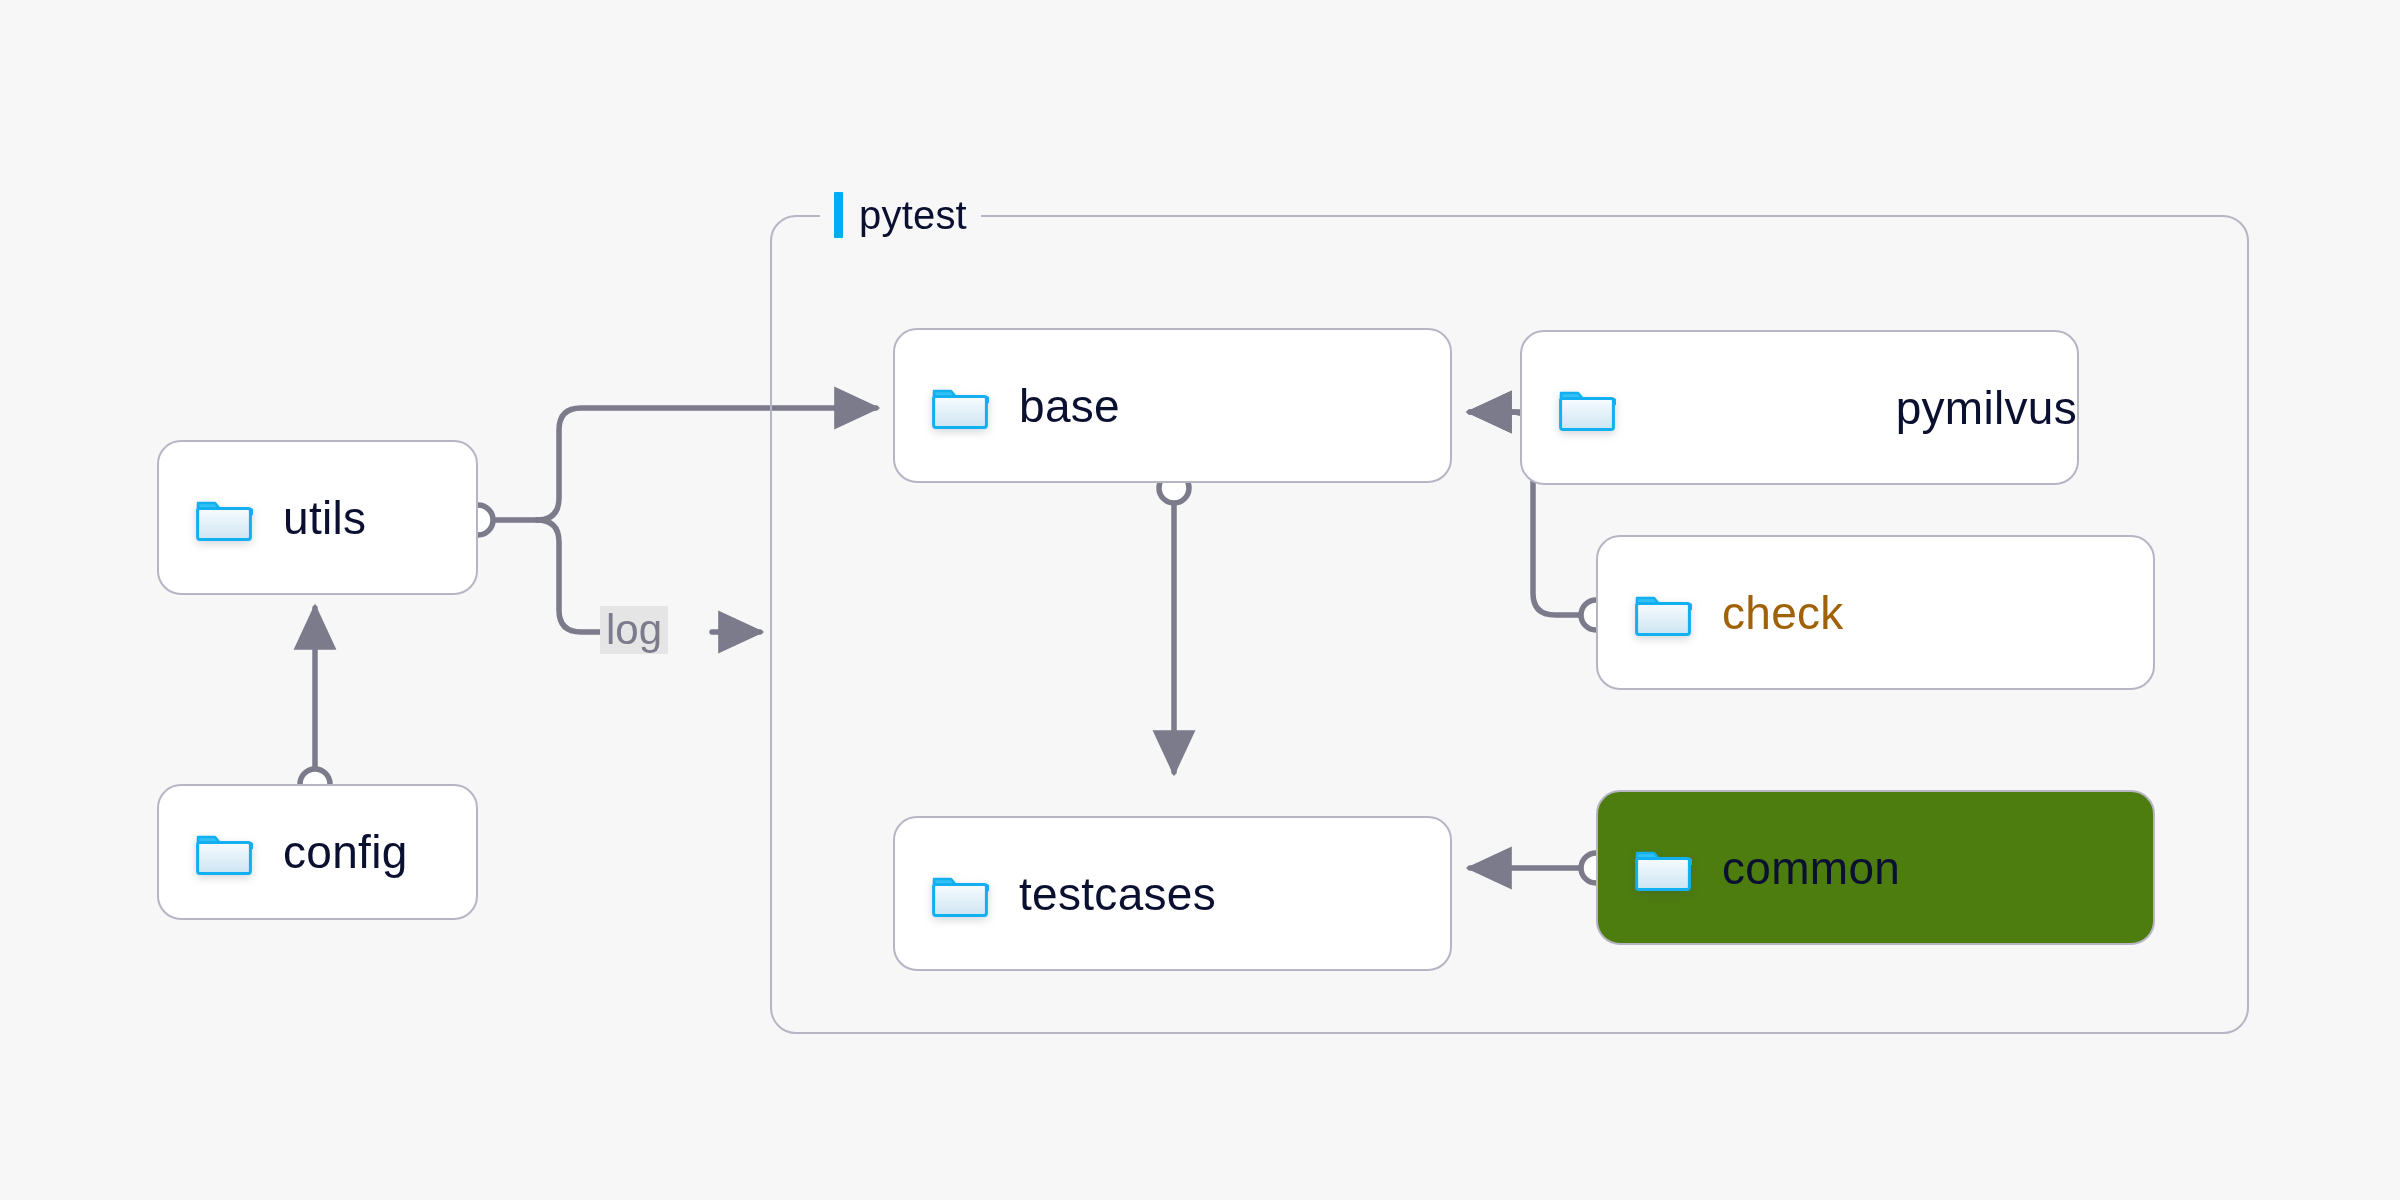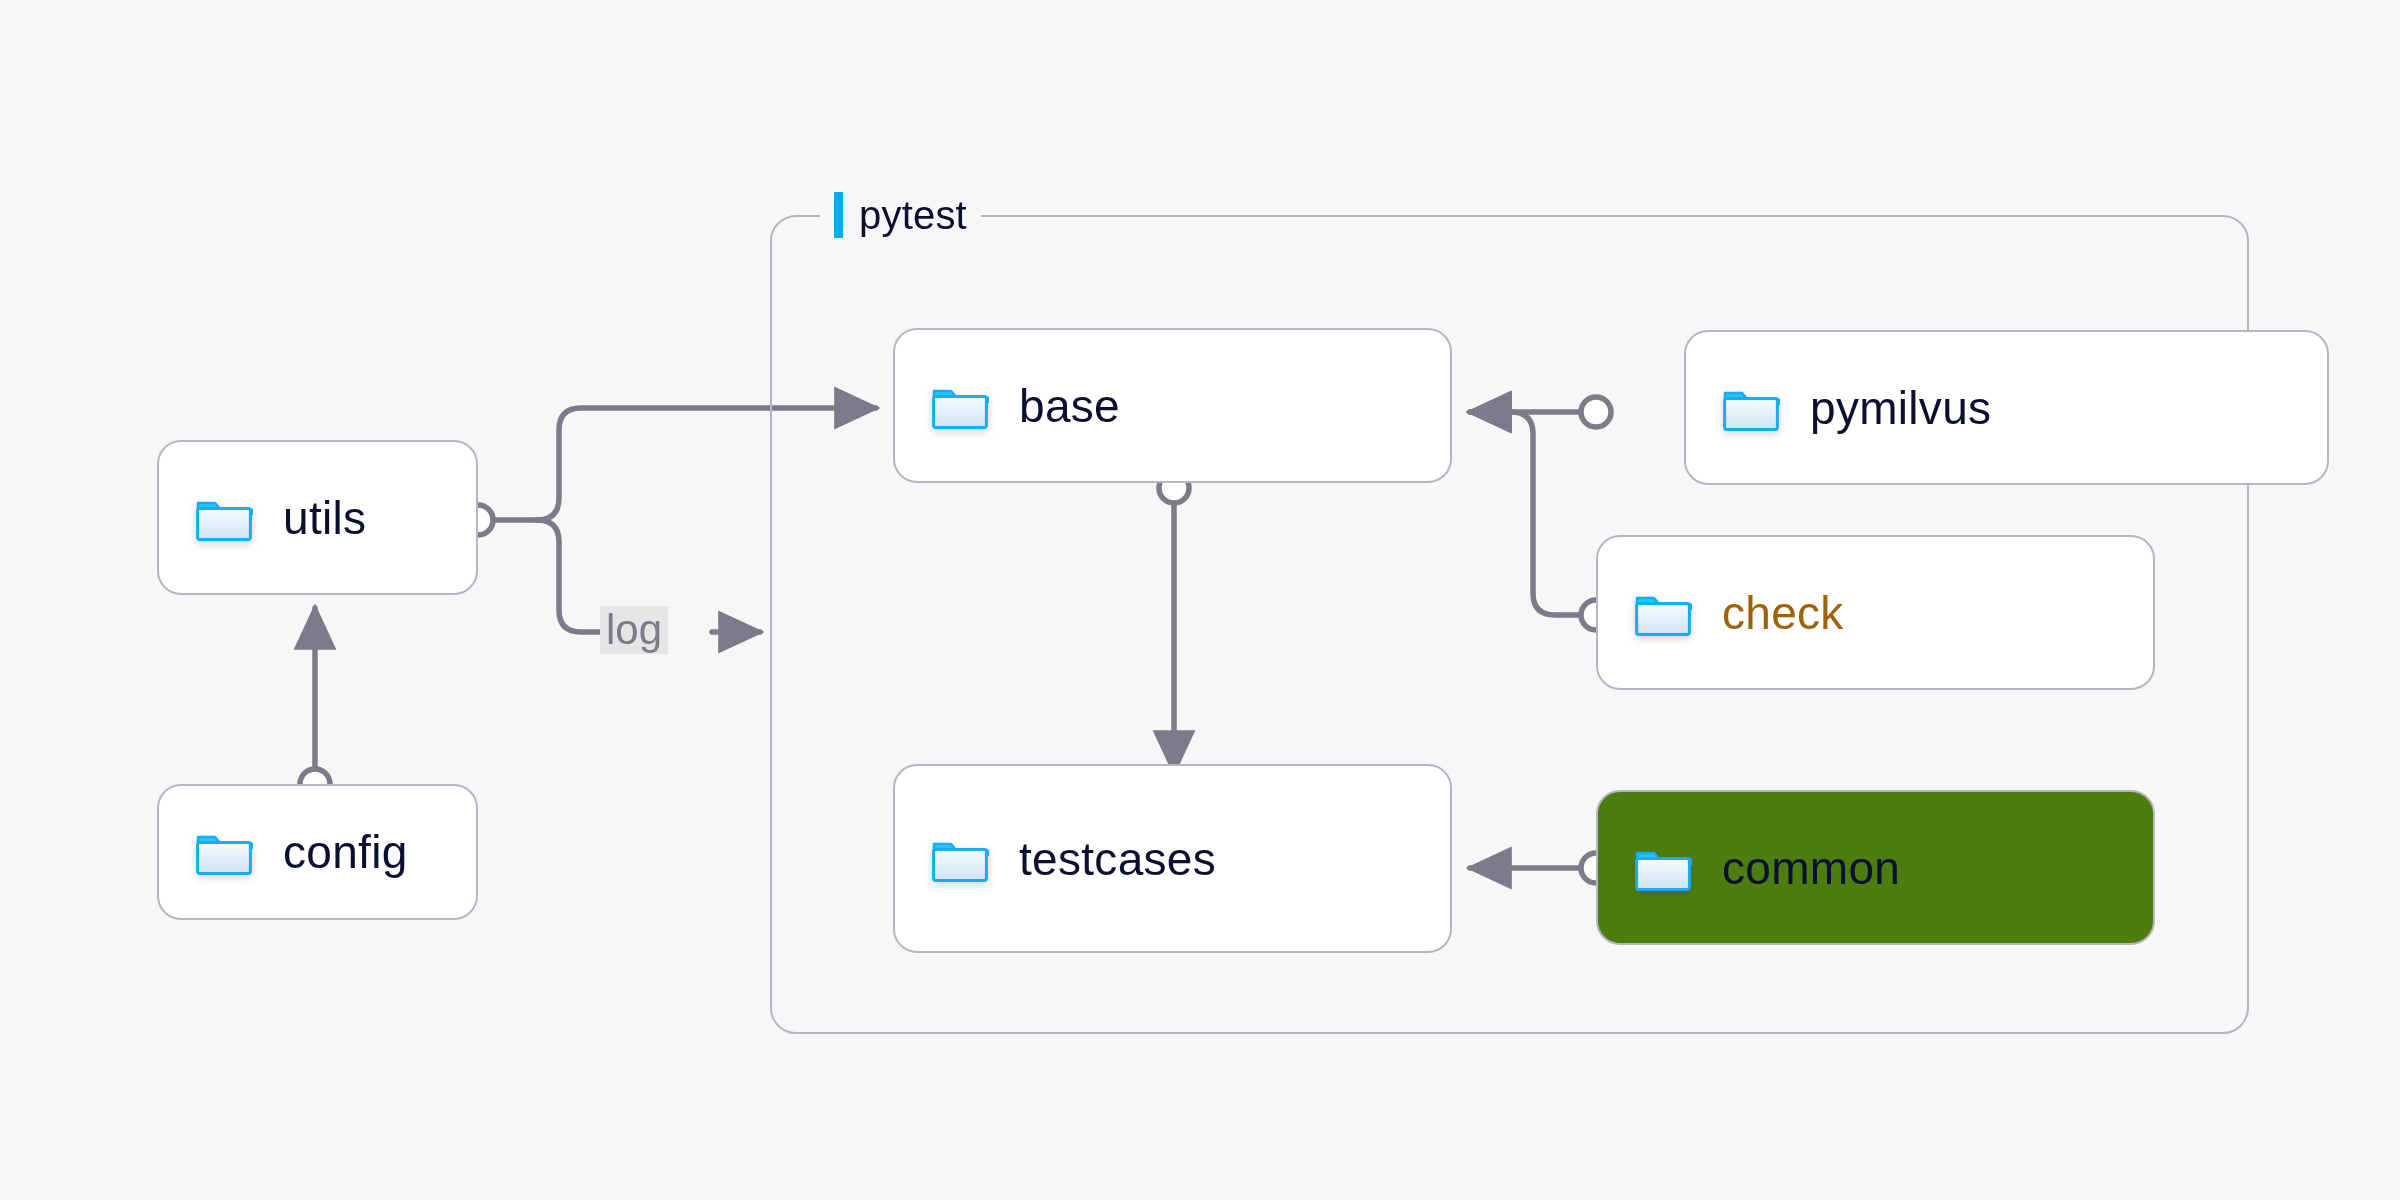--- a/index.html
+++ b/index.html
@@ -147,35 +147,35 @@
         <defs>
           <linearGradient id="fg2" x1="0" y1="0" x2="0" y2="1">
             <stop offset="0%" stop-color="#f7fcfe"></stop>
             <stop offset="100%" stop-color="#cde5f3"></stop>
           </linearGradient>
         </defs>
       </svg>
       <span class="nlabel" style="color: rgb(11, 16, 48);">base</span>
     </div>
 
-    <div class="node" style="left: 893px; top: 764px; width: 559px; height: 189px; border-color: rgb(182, 181, 195); background: rgb(255, 255, 255); text-align: center;">
+    <div class="node" style="left: 893px; top: 816px; width: 559px; height: 155px; border-color: rgb(182, 181, 195); background: rgb(255, 255, 255); text-align: center;">
       <svg class="folder" viewBox="0 0 58 48" xmlns="http://www.w3.org/2000/svg">
         <path d="M3,9 h17 l5,6 h30 a2,2 0 0 1 2,2 v3 h-54 v-9 a2,2 0 0 1 2,-2 z" fill="#35c0f5" stroke="#12b0f0" stroke-width="2.6" stroke-linejoin="round"></path>
         <rect x="2.6" y="14.5" width="52.8" height="31" rx="2.2" fill="url(#fg3)" stroke="#12b0f0" stroke-width="3"></rect>
         <defs>
           <linearGradient id="fg3" x1="0" y1="0" x2="0" y2="1">
             <stop offset="0%" stop-color="#f7fcfe"></stop>
             <stop offset="100%" stop-color="#cde5f3"></stop>
           </linearGradient>
         </defs>
       </svg>
       <span class="nlabel" style="color: rgb(11, 16, 48);">testcases</span>
     </div>
 
-    <div class="node" style="left: 1684px; top: 330px; width: 645px; height: 155px; border-color: rgb(182, 181, 195); background: rgb(255, 255, 255);">
+    <div class="node" style="left: 1520px; top: 330px; width: 559px; height: 155px; border-color: rgb(182, 181, 195); background: rgb(255, 255, 255); justify-content: space-between;">
       <svg class="folder" viewBox="0 0 58 48" xmlns="http://www.w3.org/2000/svg">
         <path d="M3,9 h17 l5,6 h30 a2,2 0 0 1 2,2 v3 h-54 v-9 a2,2 0 0 1 2,-2 z" fill="#35c0f5" stroke="#12b0f0" stroke-width="2.6" stroke-linejoin="round"></path>
         <rect x="2.6" y="14.5" width="52.8" height="31" rx="2.2" fill="url(#fg4)" stroke="#12b0f0" stroke-width="3"></rect>
         <defs>
           <linearGradient id="fg4" x1="0" y1="0" x2="0" y2="1">
             <stop offset="0%" stop-color="#f7fcfe"></stop>
             <stop offset="100%" stop-color="#cde5f3"></stop>
           </linearGradient>
         </defs>
       </svg>

